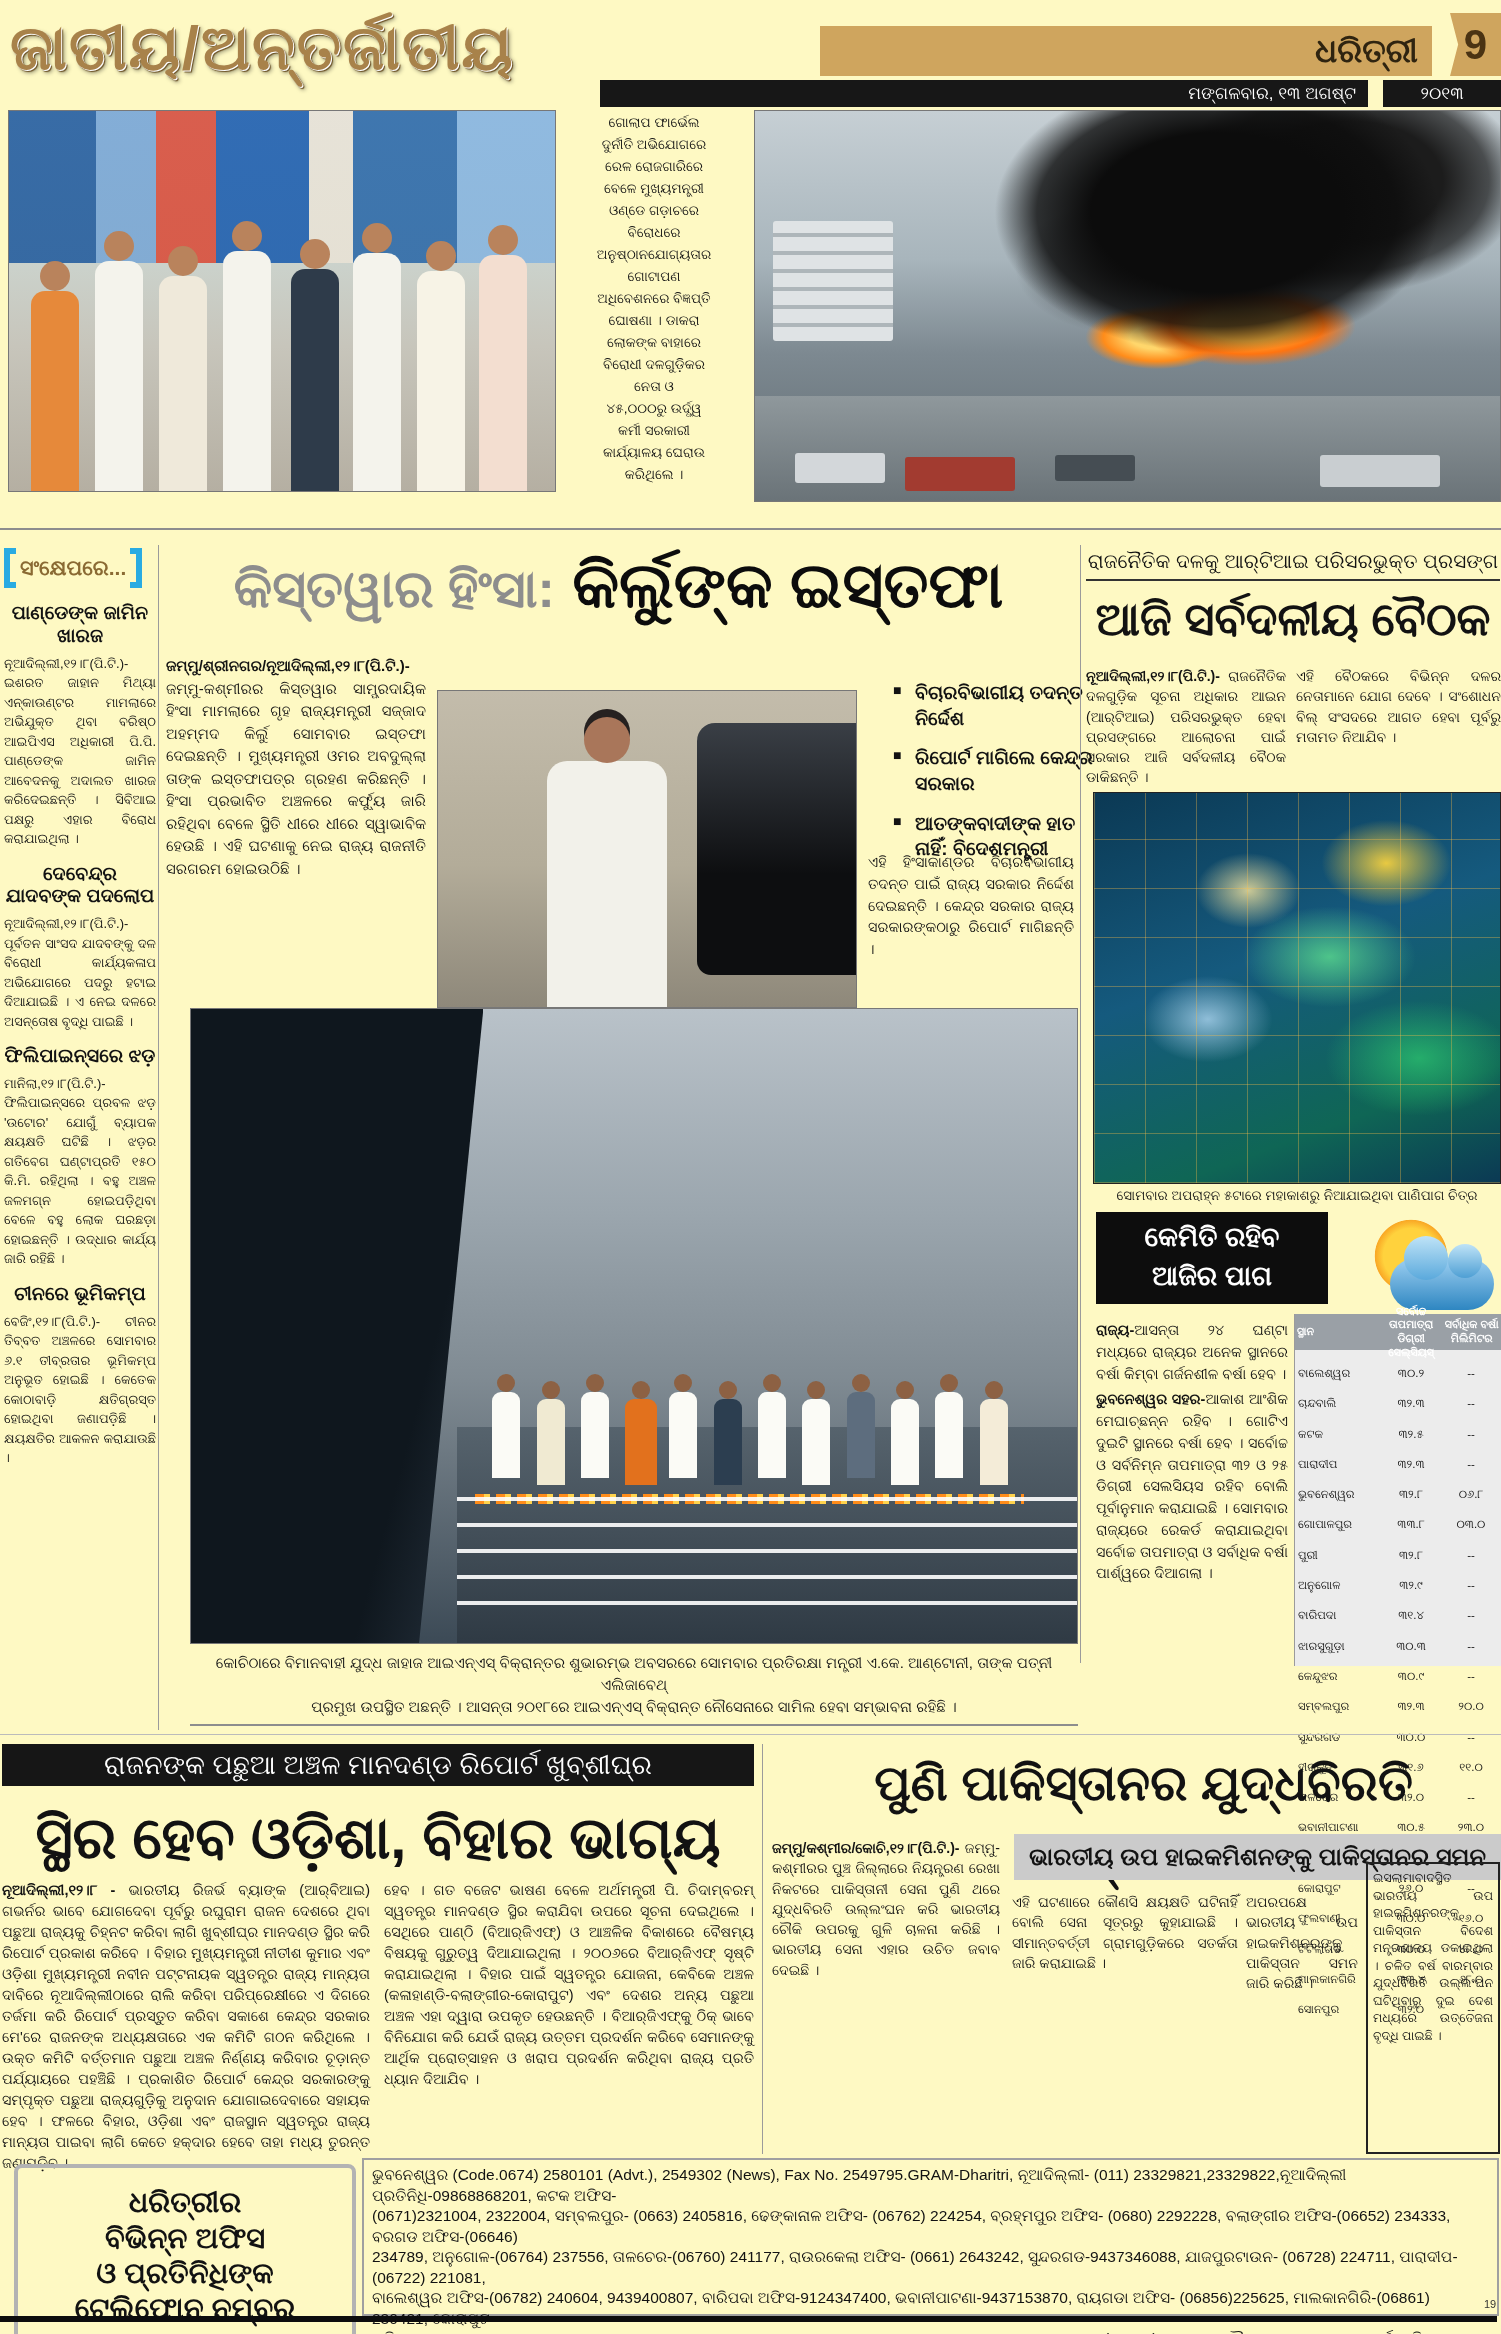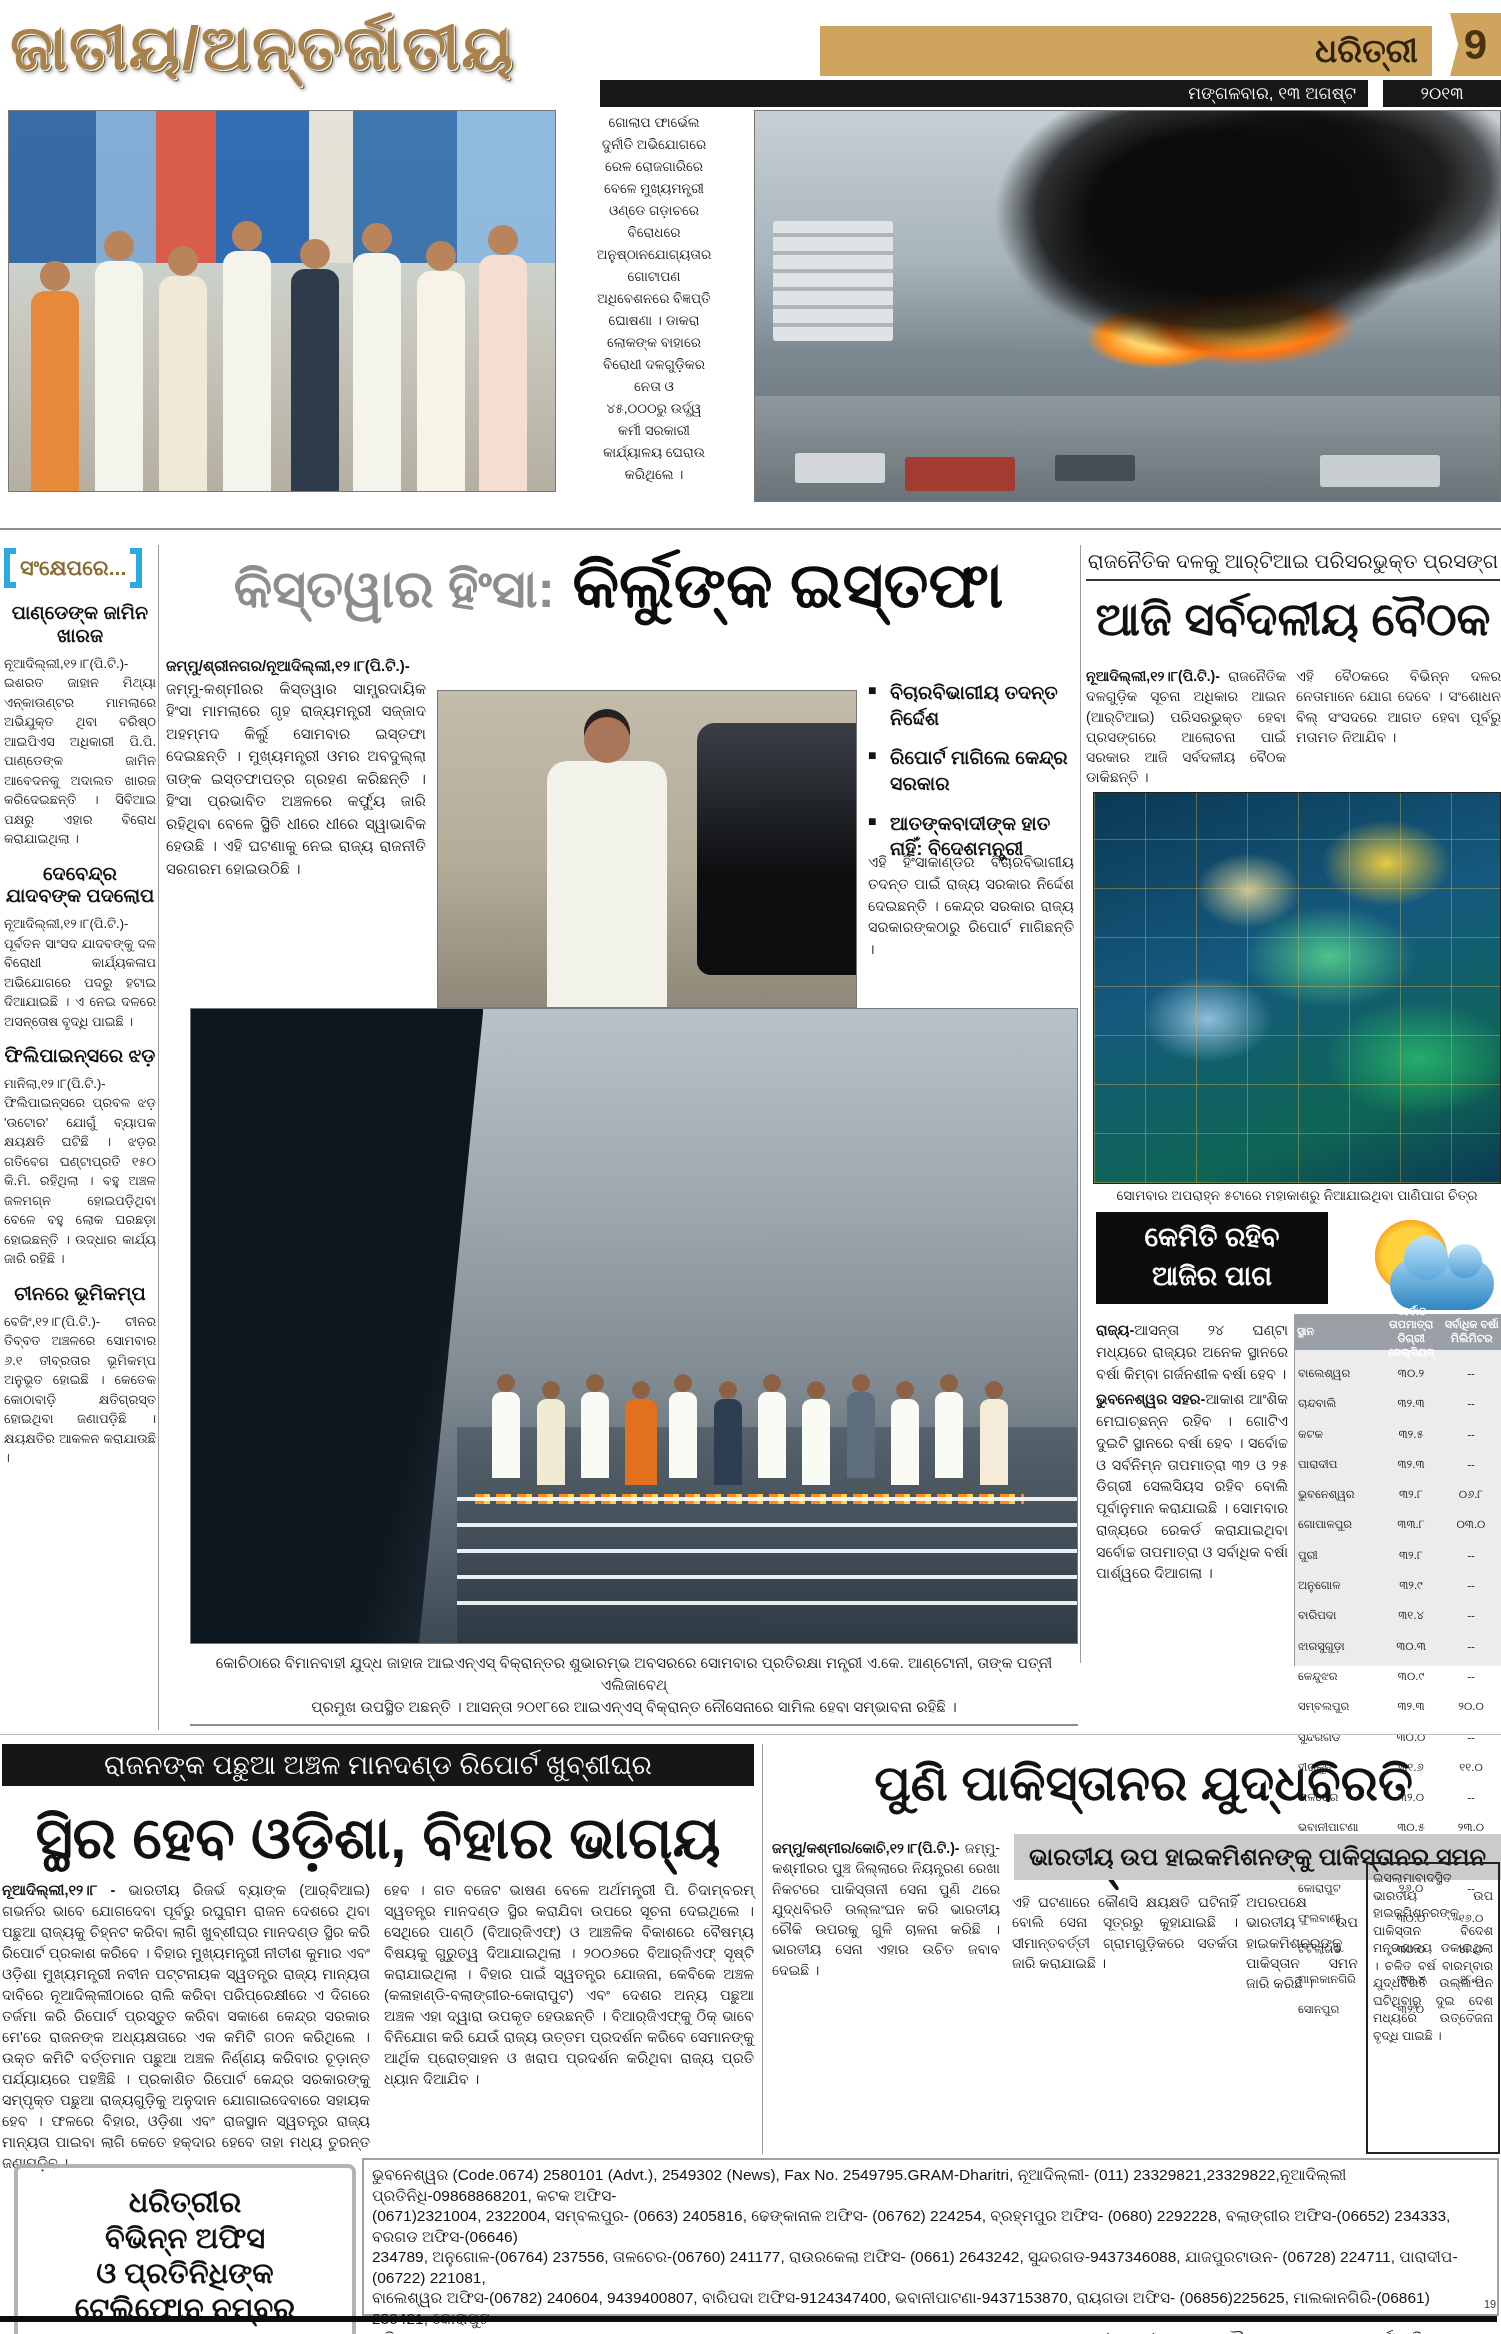--- a/index.html
+++ b/index.html
@@ -1,17 +1,17 @@
 <!DOCTYPE html>
 <html><head>
 <meta charset="utf-8">
 <style>
   *{box-sizing:border-box;margin:0;padding:0;}
   html,body{background:#9a9a9a;}
-  #page{position:relative;width:1501px;height:2334px;margin:0 auto;background:#ffffff;
+  #page{position:relative;width:1501px;height:2334px;margin:0 auto;background:#fef9c3;
         font-family:"Liberation Sans",sans-serif;color:#121212;overflow:hidden;}
   .abs{position:absolute;}
   .just{text-align:justify;}
   .ctr{text-align:center;}
   .bold{font-weight:bold;}
   .vrule{position:absolute;width:1px;background:#9b9b9b;}
   .hrule{position:absolute;height:2px;background:#8d8d8d;}
 
   
   #section-title{left:10px;top:0px;width:660px;height:96px;font-size:62px;font-weight:bold;
@@ -82,21 +82,21 @@
   .bracket.r{border-left:none;}
   .brief-head{font-size:19px;font-weight:bold;text-align:center;margin:14px 0 6px;line-height:1.2;}
   .brief-body{font-size:13px;line-height:1.5;text-align:justify;}
 
   
   #main-headline{left:166px;top:535px;width:905px;height:105px;text-align:center;line-height:100px;white-space:nowrap;}
   #main-headline .gray{font-size:52px;font-weight:bold;color:#8d8d8d;}
   #main-headline .black{font-size:63px;font-weight:bold;color:#0c0c0c;}
   #main-col1{left:166px;top:655px;width:260px;height:348px;font-size:15px;line-height:1.5;}
   .dateline{font-weight:bold;}
-  #main-bullets{left:868px;top:680px;width:206px;}
+  #main-bullets{left:893px;top:680px;width:206px;}
   .bullet{position:relative;padding-left:22px;font-size:19px;font-weight:600;line-height:1.35;margin-bottom:14px;}
   .bullet::before{content:"■";position:absolute;left:0;top:1px;font-size:14px;}
   #main-sub{left:868px;top:852px;width:206px;height:150px;font-size:14.5px;line-height:1.5;}
 
   
   #rti-kicker{left:1086px;top:550px;width:414px;text-align:center;font-size:20px;
       border-bottom:2px solid #333;padding-bottom:6px;}
   #rti-headline{left:1086px;top:585px;width:414px;text-align:center;font-size:46px;font-weight:bold;line-height:1.5;}
   #rti-col1{left:1086px;top:666px;width:200px;height:120px;font-size:14px;line-height:1.45;}
   #rti-col2{left:1296px;top:666px;width:205px;height:120px;font-size:14px;line-height:1.45;}

